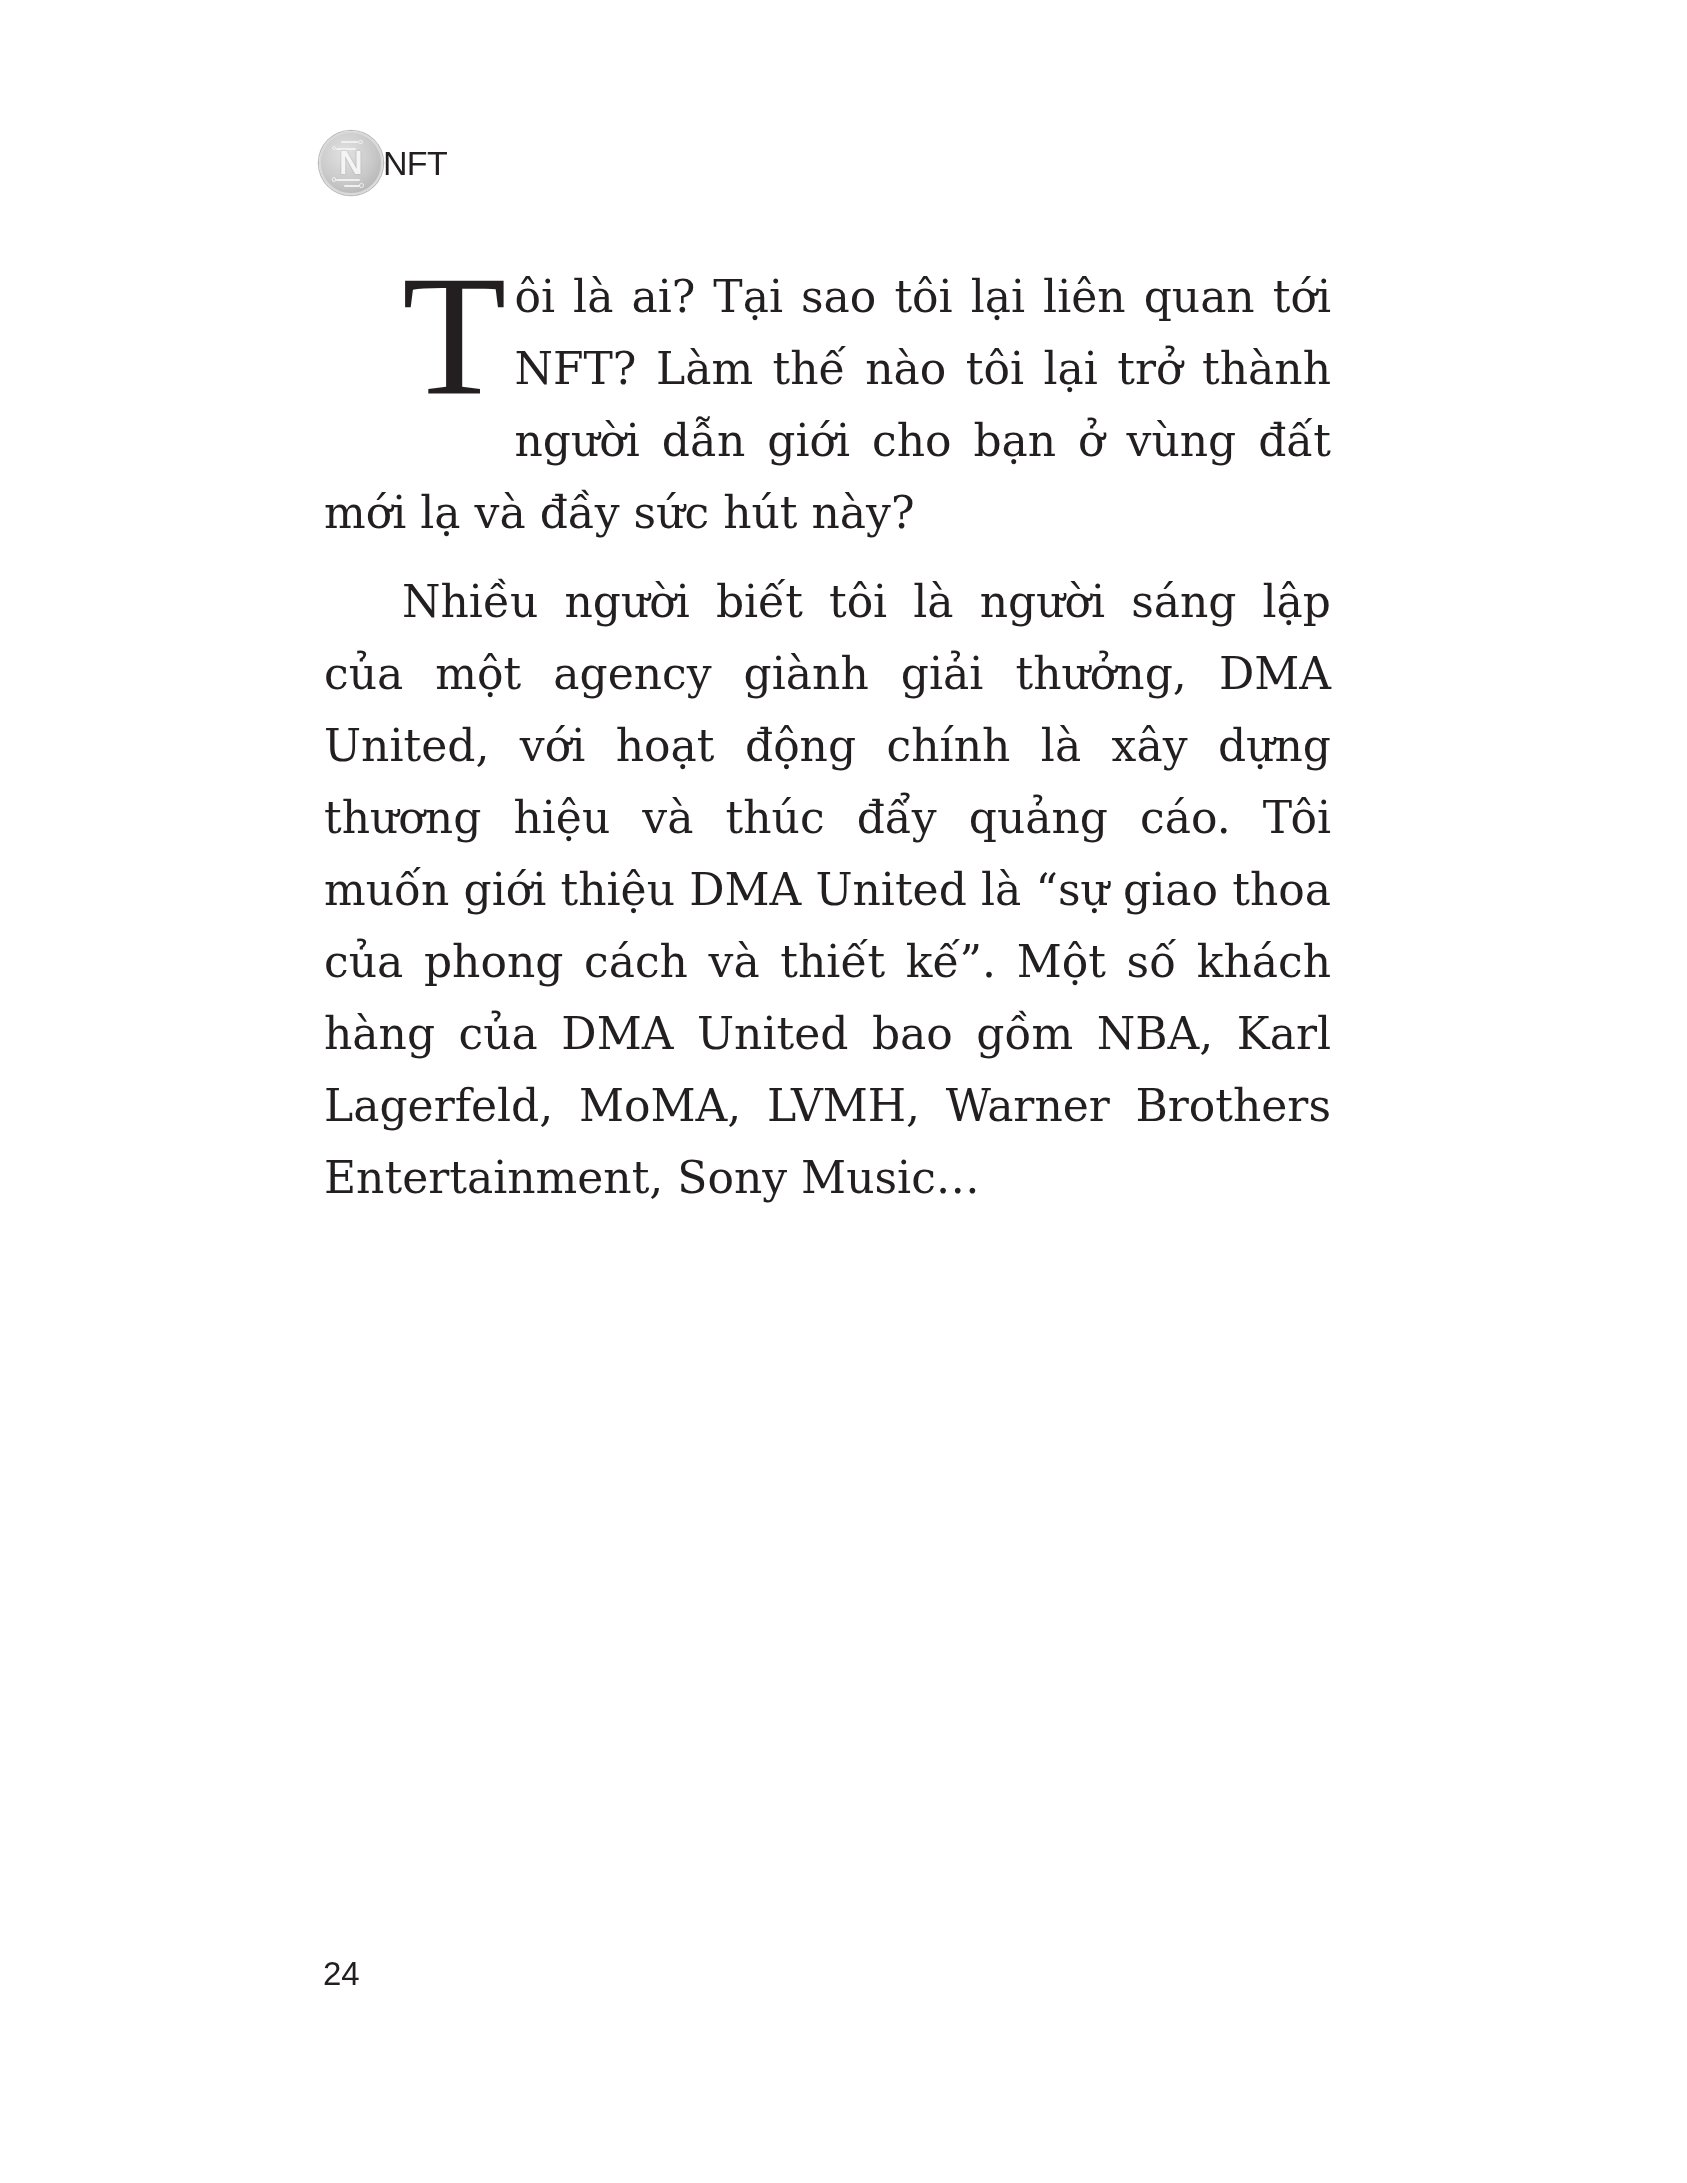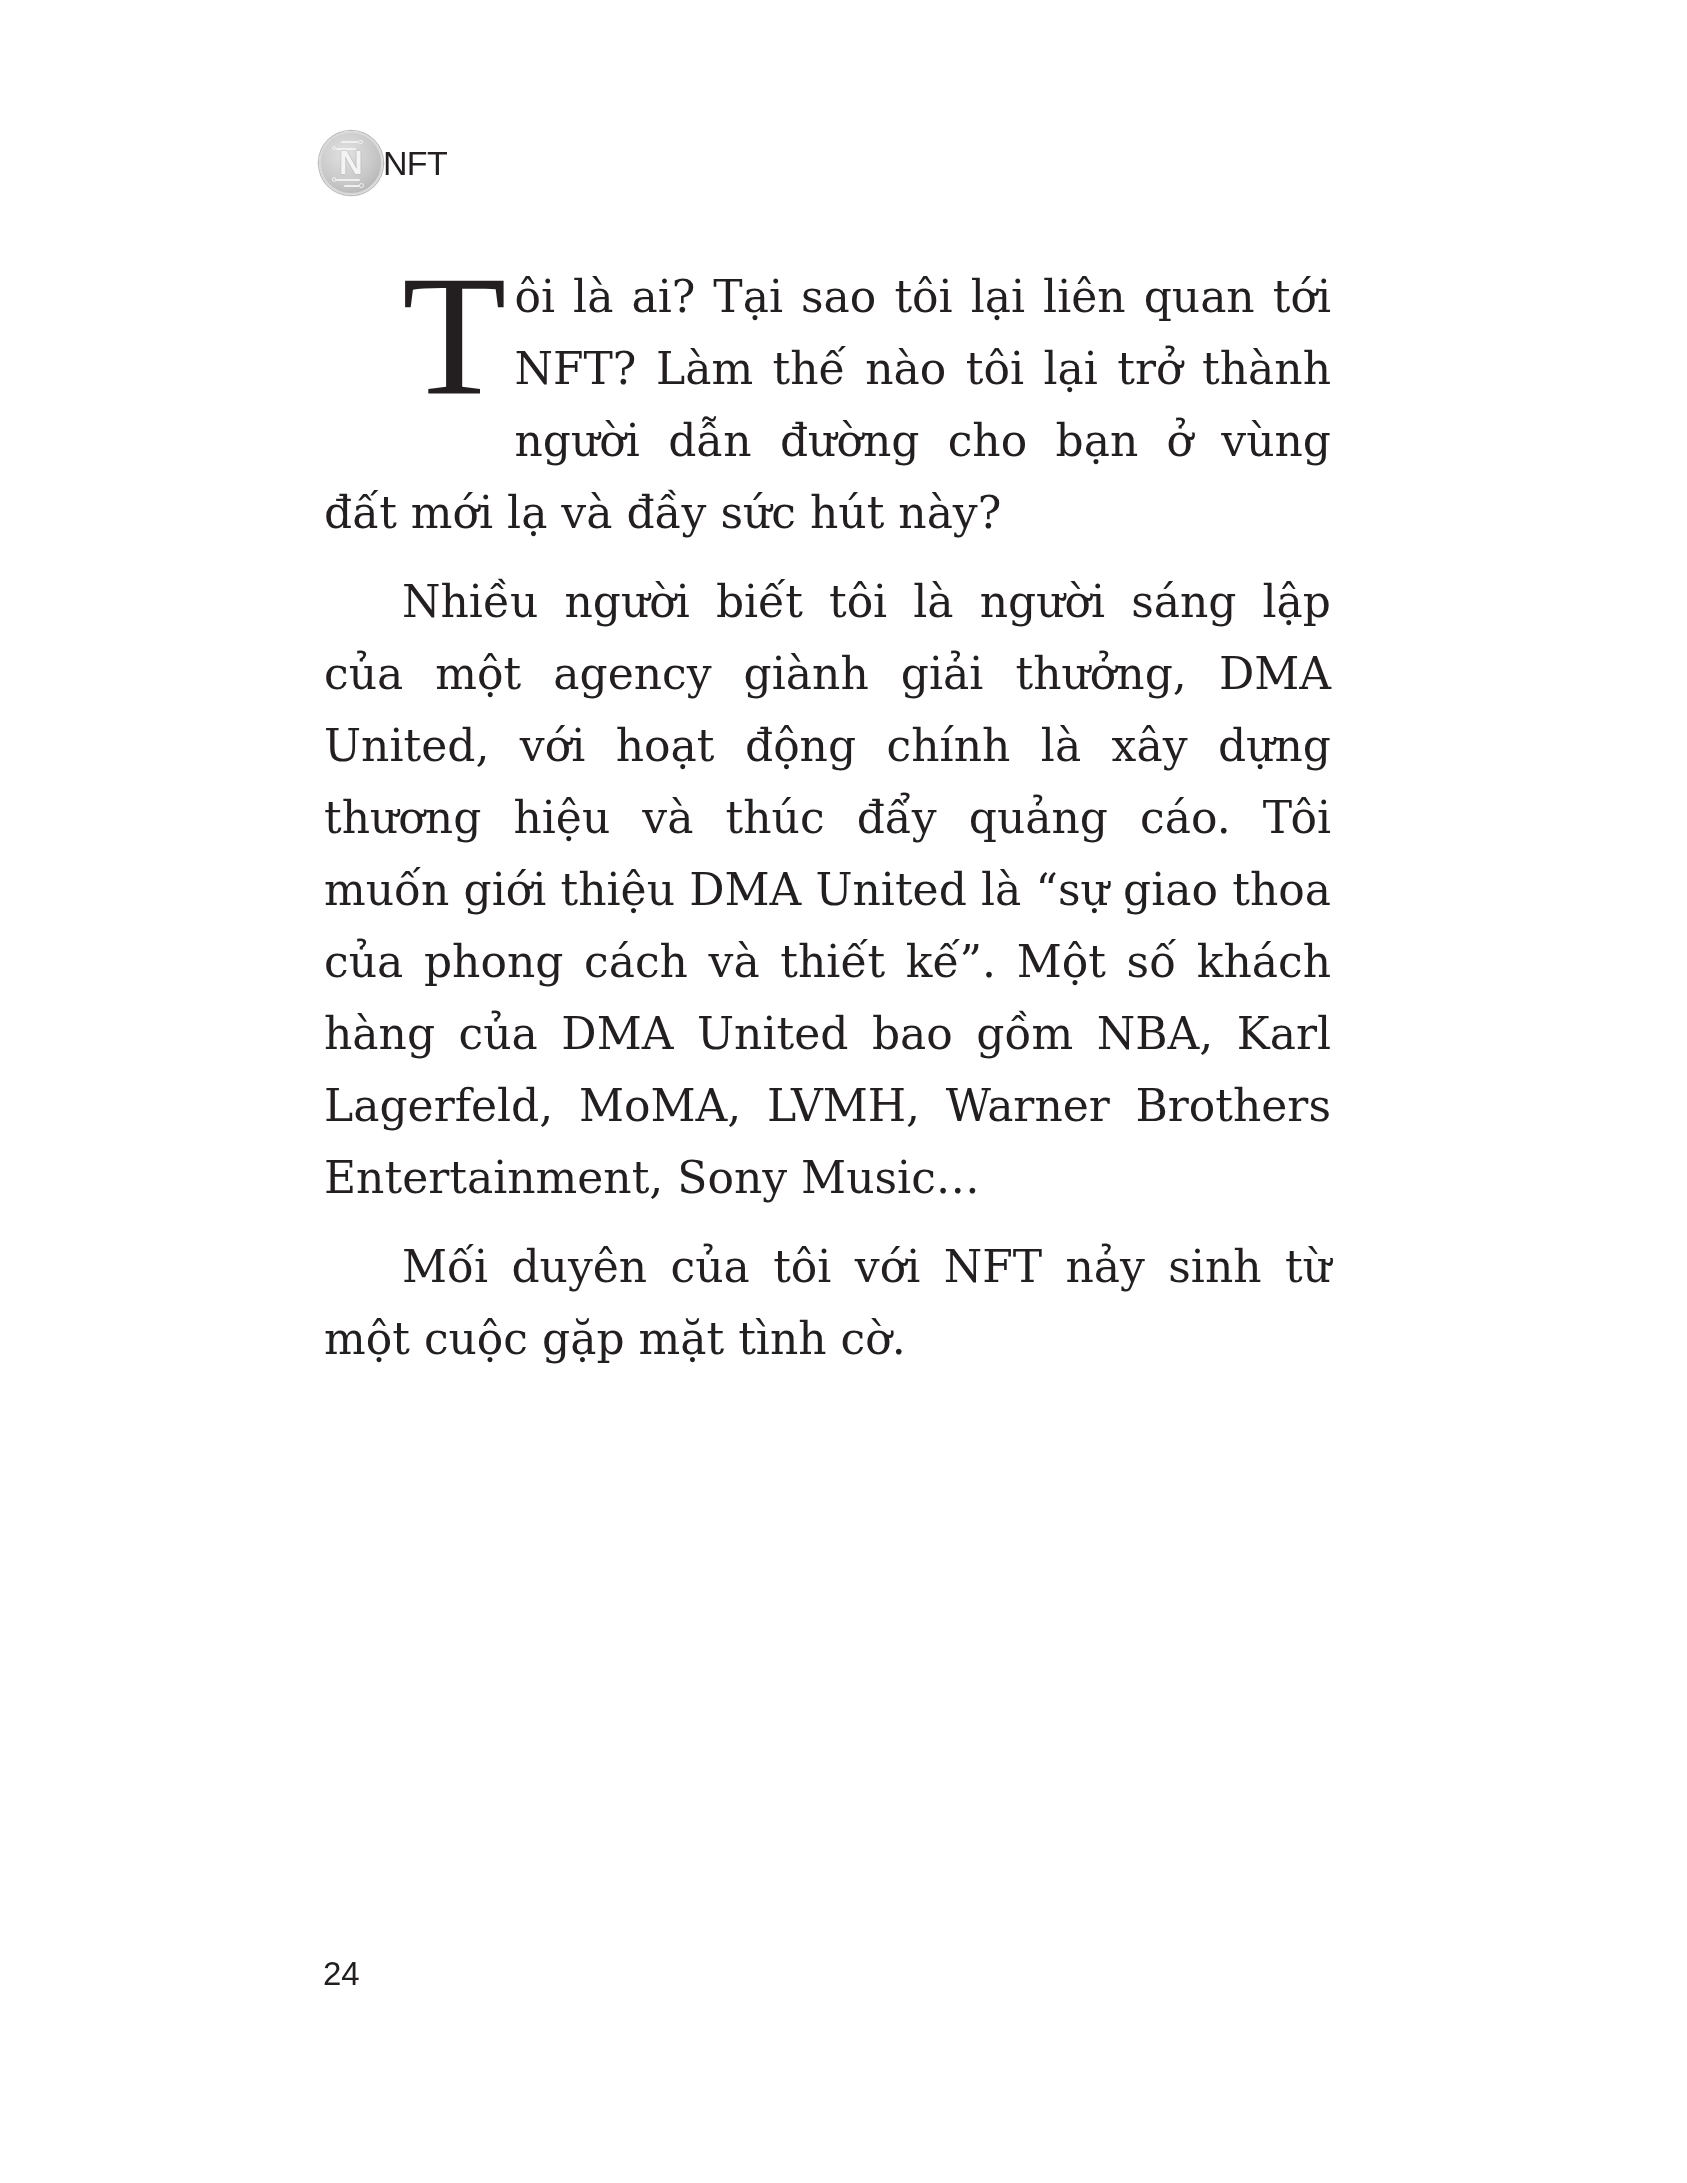--- a/index.html
+++ b/index.html
@@ -31,20 +31,19 @@
     <span class="trace" style="left:14.6px;top:46px;width:24px;"></span>
     <span class="dot" style="left:10.6px;top:44px;"></span>
     <span class="trace" style="left:22.5px;top:52px;width:16px;"></span>
     <span class="dot" style="left:38px;top:50px;"></span>
   </div>
   <span class="header-title">NFT</span>
 </div>
 
 <div class="body-text">
   <p class="para first-para last-line-left">
-    <span class="dropcap">T</span><span>ôi là ai? Tại sao tôi lại liên quan tới NFT? Làm thế nào tôi lại trở thành người dẫn đường cho bạn ở vùng đất mới lạ và đầy sức hút này?</span>
+    <span class="dropcap">T</span><span>ôi là ai? Tại sao tôi lại liên quan tới NFT? Làm thế nào tôi lại trở thành người dẫn giới cho bạn ở vùng đất mới lạ và đầy sức hút này?</span>
   </p>
   <p class="para last-line-left" style="clear:both;">Nhiều người biết tôi là người sáng lập của một agency giành giải thưởng, DMA United, với hoạt động chính là xây dựng thương hiệu và thúc đẩy quảng cáo. Tôi muốn giới thiệu DMA United là “sự giao thoa của phong cách và thiết kế”. Một số khách hàng của DMA United bao gồm NBA, Karl Lagerfeld, MoMA, LVMH, Warner Brothers Entertainment, Sony Music…</p>
-  <p class="para last-line-left">Mối duyên của tôi với NFT nảy sinh từ một cuộc gặp mặt tình cờ.</p>
 </div>
 
 <div class="page-number">24</div>
 
 
 </body></html>

